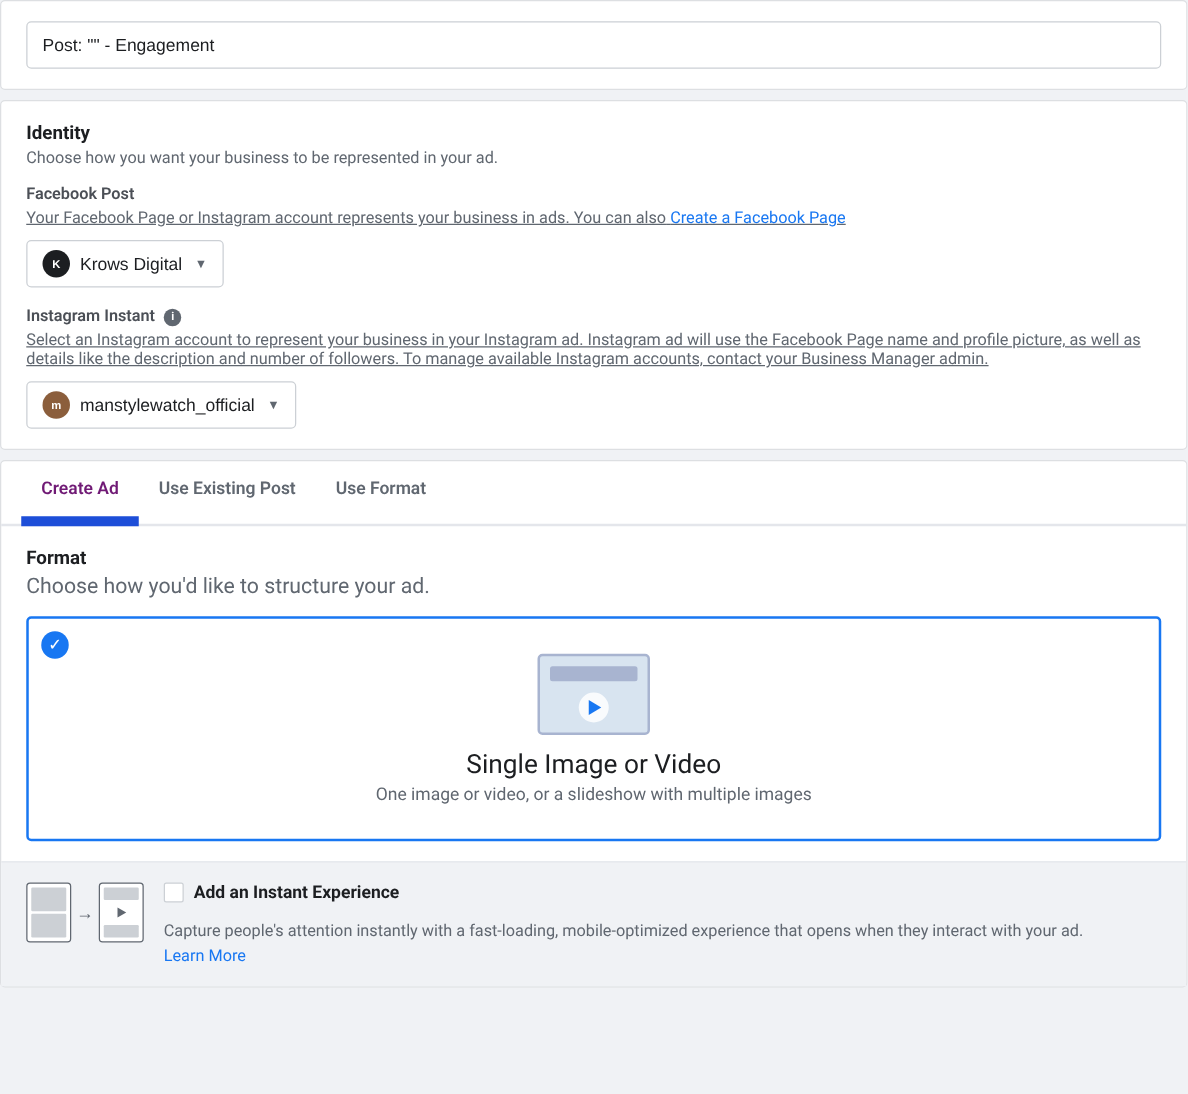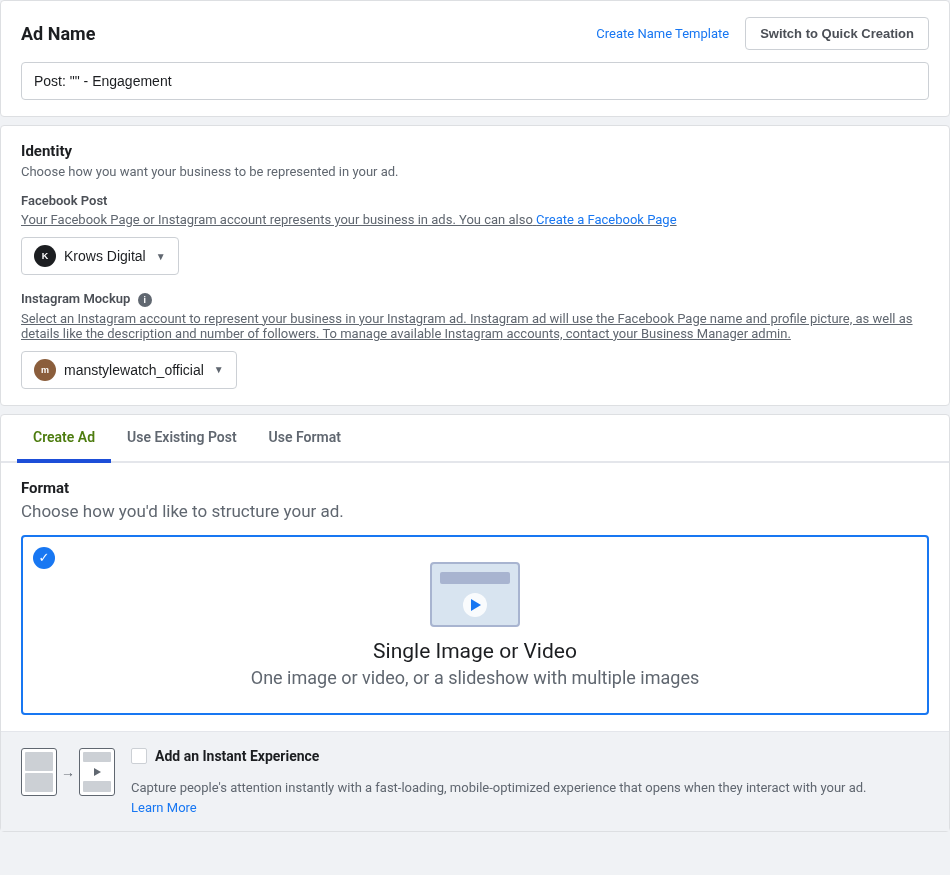--- a/index.html
+++ b/index.html
@@ -31,38 +31,38 @@
     .page-icon { width: 22px; height: 22px; border-radius: 50%; background: #1c1e21; display: flex; align-items: center; justify-content: center; color: #fff; font-size: 9px; font-weight: 700; flex-shrink: 0; }
     .page-icon-ms { width: 22px; height: 22px; border-radius: 50%; background: #8b5e3c; display: flex; align-items: center; justify-content: center; color: #fff; font-size: 9px; font-weight: 700; flex-shrink: 0; }
     .chevron { font-size: 10px; color: #606770; margin-left: 2px; }
 
     .info-icon { display: inline-flex; align-items: center; justify-content: center; width: 14px; height: 14px; border-radius: 50%; background: #606770; color: #fff; font-size: 9px; font-weight: 700; margin-left: 4px; vertical-align: middle; cursor: help; }
 
     
     .tabs-section { background: #fff; border: 1px solid #dddfe2; border-radius: 4px; margin-bottom: 8px; }
     .tabs-header { display: flex; border-bottom: 2px solid #e4e6eb; padding: 0 16px; }
     .tab-item { padding: 14px 16px; font-size: 14px; font-weight: 600; color: #606770; cursor: pointer; border-bottom: 3px solid transparent; margin-bottom: -2px; }
-    .tab-item.active { color: #4d7c0f; border-bottom: 4px solid #1d4ed8; }
+    .tab-item.active { color: #701a75; border-bottom: 8px solid #1d4ed8; }
 
     
     .format-section { padding: 16px 20px; }
     .format-title { font-size: 15px; font-weight: 700; margin-bottom: 4px; }
     .format-subtitle { font-size: 17px; color: #606770; margin-bottom: 14px; }
 
     .format-option { border: 2px solid #1877f2; border-radius: 4px; padding: 20px; display: flex; flex-direction: column; align-items: center; justify-content: center; position: relative; min-height: 180px; background: #fff; cursor: pointer; }
     .format-check { position: absolute; top: 10px; left: 10px; width: 22px; height: 22px; border-radius: 50%; background: #1877f2; display: flex; align-items: center; justify-content: center; color: #fff; font-size: 13px; }
 
     
     .video-illustration { display: flex; align-items: center; justify-content: center; margin-bottom: 12px; }
     .vid-frame { width: 90px; height: 65px; border: 2px solid #a8b4d0; border-radius: 4px; background: #d8e4f0; position: relative; overflow: hidden; }
     .vid-frame::before { content: ''; position: absolute; top: 8px; left: 8px; right: 8px; height: 12px; background: #a8b4d0; border-radius: 2px; }
     .vid-play { position: absolute; bottom: 8px; left: 50%; transform: translateX(-50%); width: 24px; height: 24px; border-radius: 50%; background: rgba(255,255,255,0.85); display: flex; align-items: center; justify-content: center; }
     .play-triangle { width: 0; height: 0; border-top: 6px solid transparent; border-bottom: 6px solid transparent; border-left: 10px solid #1877f2; margin-left: 2px; }
     .format-option-title { font-size: 21px; font-weight: 400; margin-bottom: 4px; text-align: center; }
-    .format-option-desc { font-size: 18px; color: #606770; text-align: center; }
+    .format-option-desc { font-size: 14px; color: #606770; text-align: center; }
 
     
     .instant-section { background: #f0f2f5; border-top: 1px solid #e4e6eb; padding: 16px 20px; }
     .instant-inner { display: flex; align-items: flex-start; gap: 16px; }
     .instant-illustration { display: flex; align-items: center; gap: 4px; flex-shrink: 0; }
     .mobile-frame { width: 36px; height: 48px; border: 1.5px solid #606770; border-radius: 3px; background: #fff; display: grid; grid-template-rows: 1fr 1fr; gap: 2px; padding: 3px; }
     .mobile-row { background: #ccd0d5; border-radius: 1px; }
     .arrow-icon { color: #606770; font-size: 14px; }
     .mobile-frame2 { width: 36px; height: 48px; border: 1.5px solid #606770; border-radius: 3px; background: #fff; display: flex; flex-direction: column; gap: 2px; padding: 3px; }
     .mobile-row2 { background: #ccd0d5; border-radius: 1px; flex: 1; }
@@ -75,47 +75,40 @@
     .instant-title { font-size: 14px; font-weight: 700; }
     .instant-desc { font-size: 13px; color: #606770; margin-bottom: 4px; }
     .learn-more-link { color: #1877f2; font-size: 13px; text-decoration: none; cursor: pointer; }
   </style>
 </head>
 <body>
 
 <div class="page-wrapper">
 
   <div class="ad-name-section">
-    <div class="ad-name-header">
-      <h2 class="ad-name-title">Ad Name</h2>
-      <div class="ad-name-actions">
-        <a class="create-name-template-link">Create Name Template</a>
-        <button class="switch-btn">Switch to Quick Creation</button>
-      </div>
-    </div>
     <input class="ad-name-input" type="text" value="Post: &quot;&quot; - Engagement" style="">
   </div>
 
   <div class="card">
     <div class="section-title">Identity</div>
     <div class="section-subtitle">Choose how you want your business to be represented in your ad.</div>
 
     <div class="subsection-label">Facebook Post</div>
     <div class="subsection-desc">
       <span>Your Facebook Page or Instagram account represents your business in ads. You can also</span>
       <a class="link-blue">Create a Facebook Page</a>
     </div>
     <button class="dropdown-btn">
       <div class="page-icon">K</div>
       <span>Krows Digital</span>
       <span class="chevron">▼</span>
     </button>
 
     <div class="subsection-label" style="margin-top:16px;">
-      <span>Instagram Mockup</span>
+      <span>Instagram Instant</span>
       <span class="info-icon">i</span>
     </div>
     <div class="subsection-desc">Select an Instagram account to represent your business in your Instagram ad. Instagram ad will use the Facebook Page name and profile picture, as well as details like the description and number of followers. To manage available Instagram accounts, contact your Business Manager admin.</div>
     <button class="dropdown-btn">
       <div class="page-icon-ms">m</div>
       <span>manstylewatch_official</span>
       <span class="chevron">▼</span>
     </button>
   </div>
 

